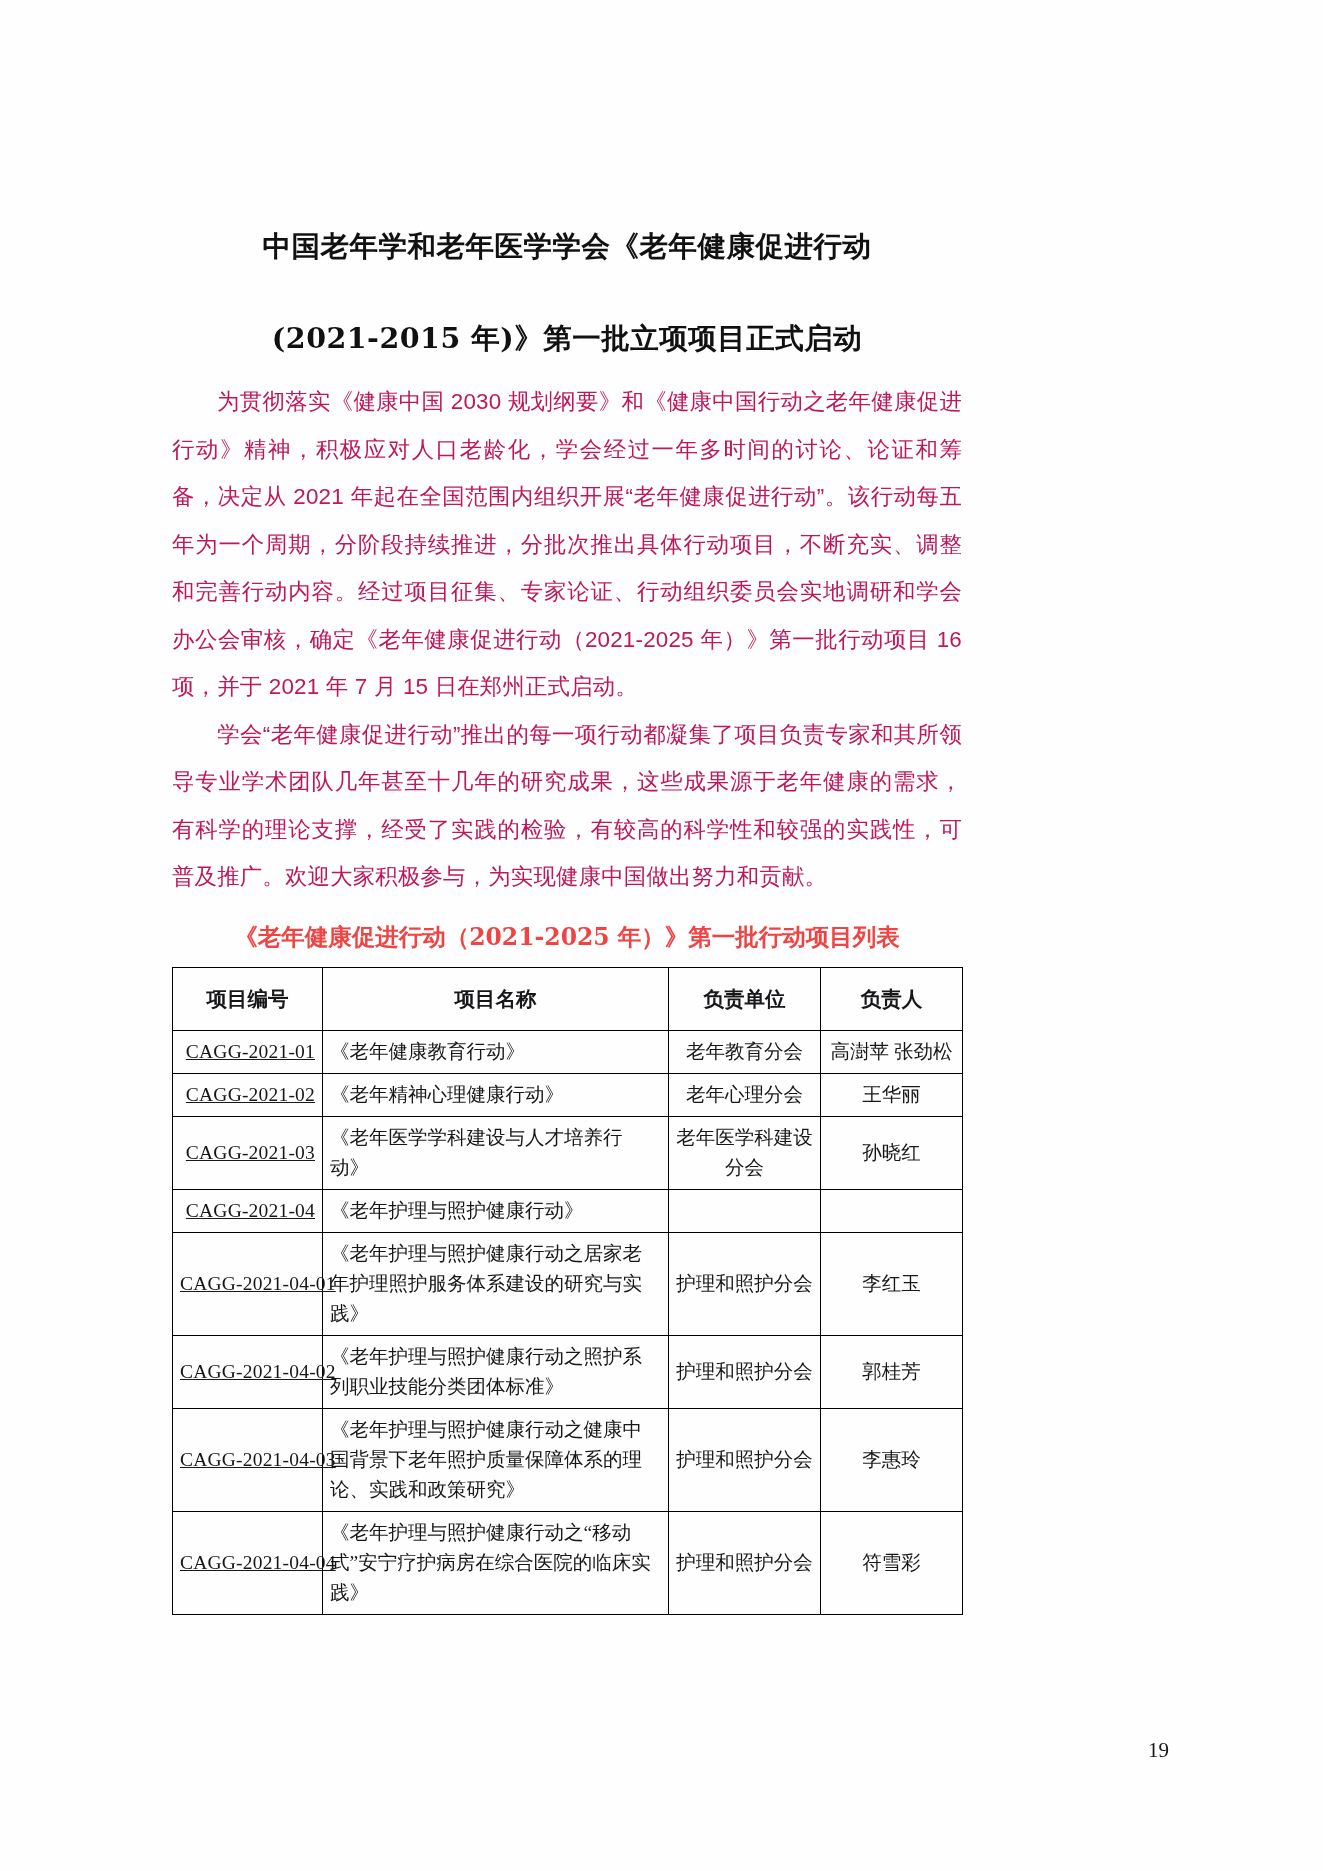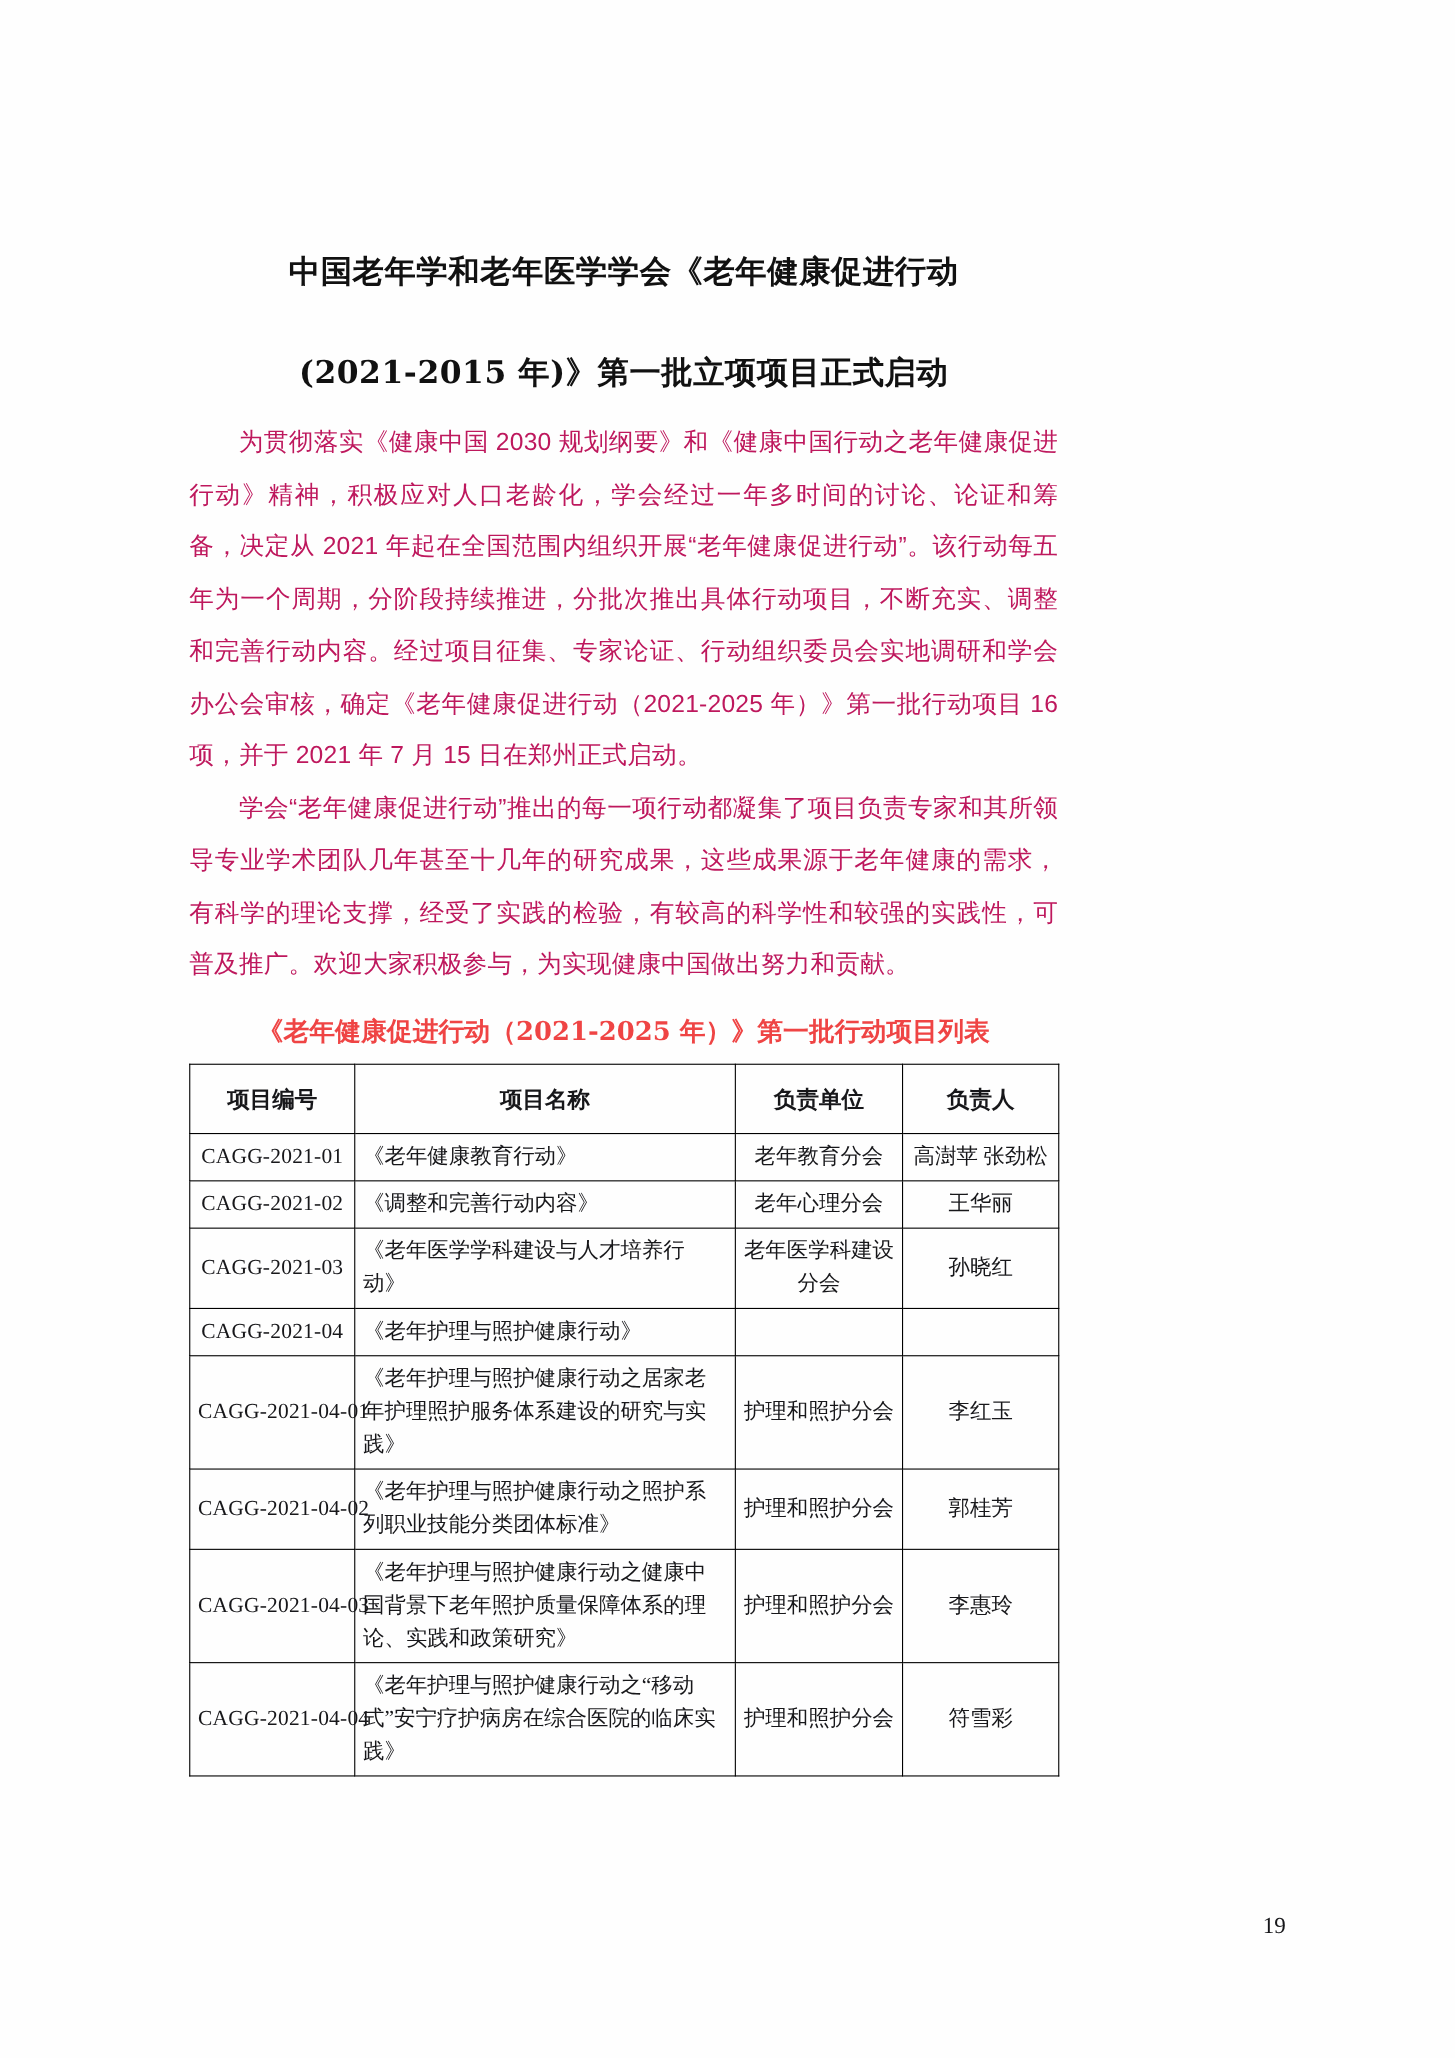--- a/index.html
+++ b/index.html
@@ -94,27 +94,28 @@
     font-size: 20.5px;
     height: 50px;
     margin-top: 10px;
   }
   .col-code   { width: 150px; }
   .col-name   { width: 346px; }
   .col-org    { width: 152px; }
   .col-person { width: 142px; }
 
   td.cell-code {
-    text-align: center;
+    text-align: right;
     font-family: "Liberation Serif", "DejaVu Serif", serif;
     font-size: 19px;
     letter-spacing: 0.2px;
     white-space: nowrap;
     padding-left: 5px;
     padding-right: 2px;
+    text-decoration: underline;
   }
   td.cell-name {
     text-align: left;
     padding-left: 9px;
   }
   td.cell-org, td.cell-person {
     text-align: center;
   }
 
   
@@ -161,21 +162,21 @@
       </thead>
       <tbody>
         <tr>
           <td class="cell-code">CAGG-2021-01</td>
           <td class="cell-name">《老年健康教育行动》</td>
           <td class="cell-org">老年教育分会</td>
           <td class="cell-person">高澍苹 张劲松</td>
         </tr>
         <tr>
           <td class="cell-code">CAGG-2021-02</td>
-          <td class="cell-name">《调整和完善行动内容》</td>
+          <td class="cell-name">《老年精神心理健康行动》</td>
           <td class="cell-org">老年心理分会</td>
           <td class="cell-person">王华丽</td>
         </tr>
         <tr>
           <td class="cell-code">CAGG-2021-03</td>
           <td class="cell-name">《老年医学学科建设与人才培养行动》</td>
           <td class="cell-org">老年医学科建设分会</td>
           <td class="cell-person">孙晓红</td>
         </tr>
         <tr>

